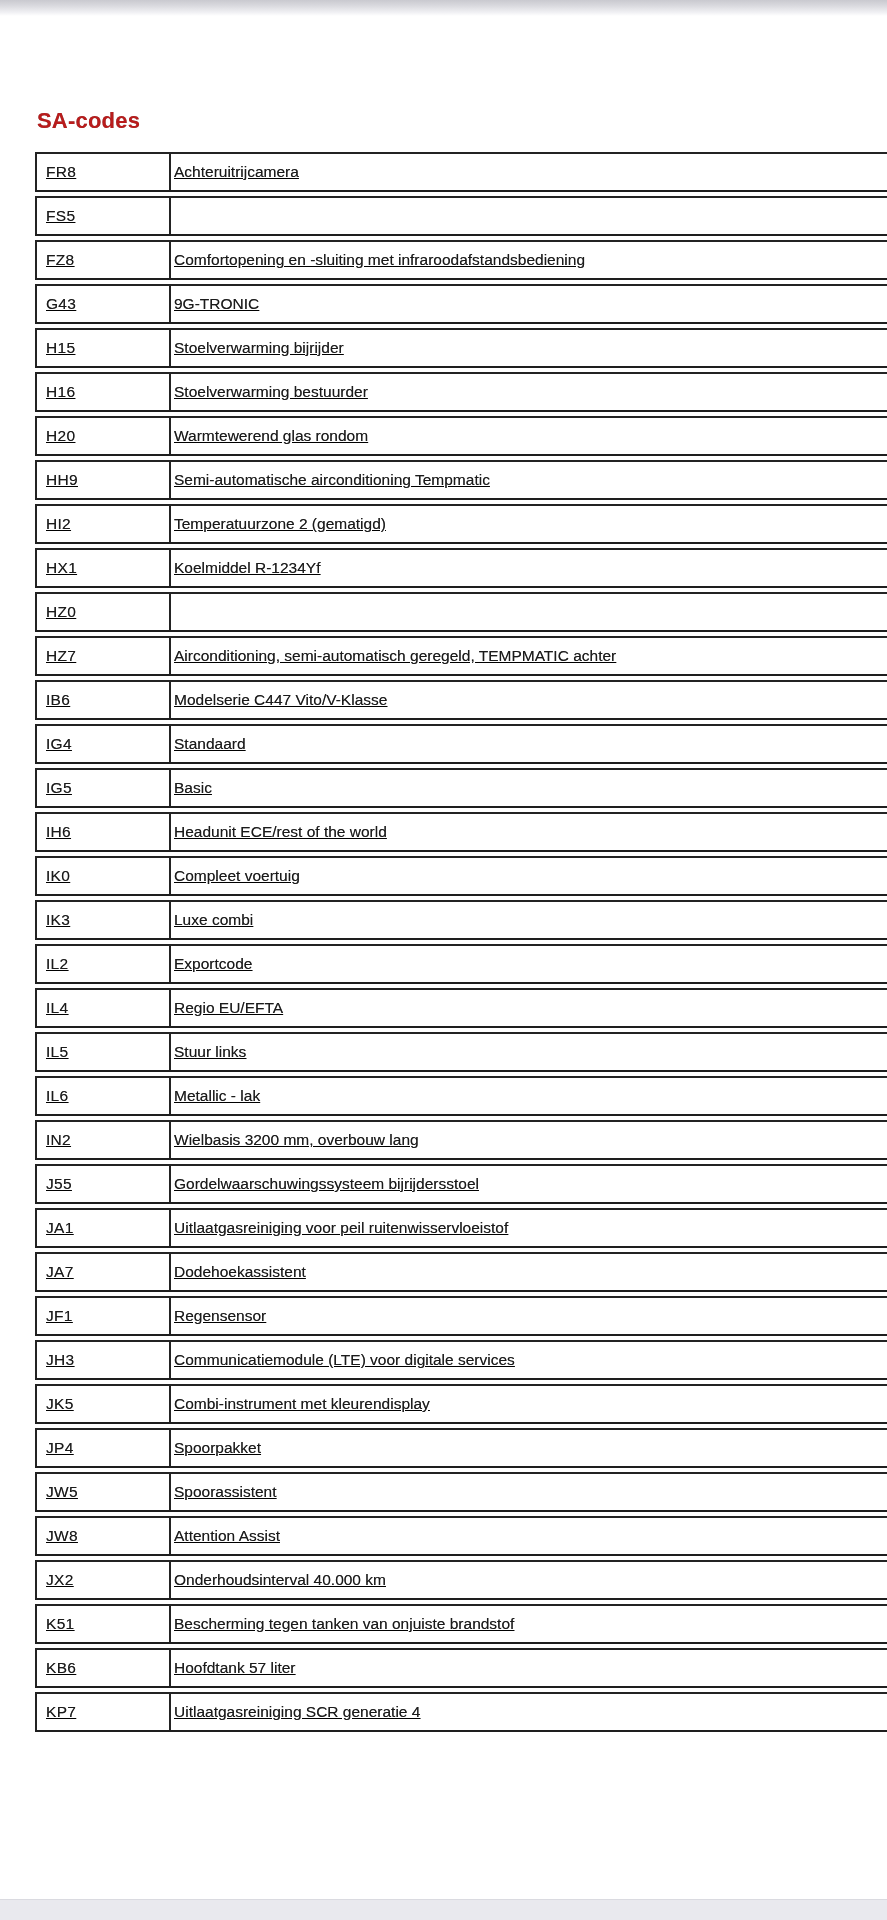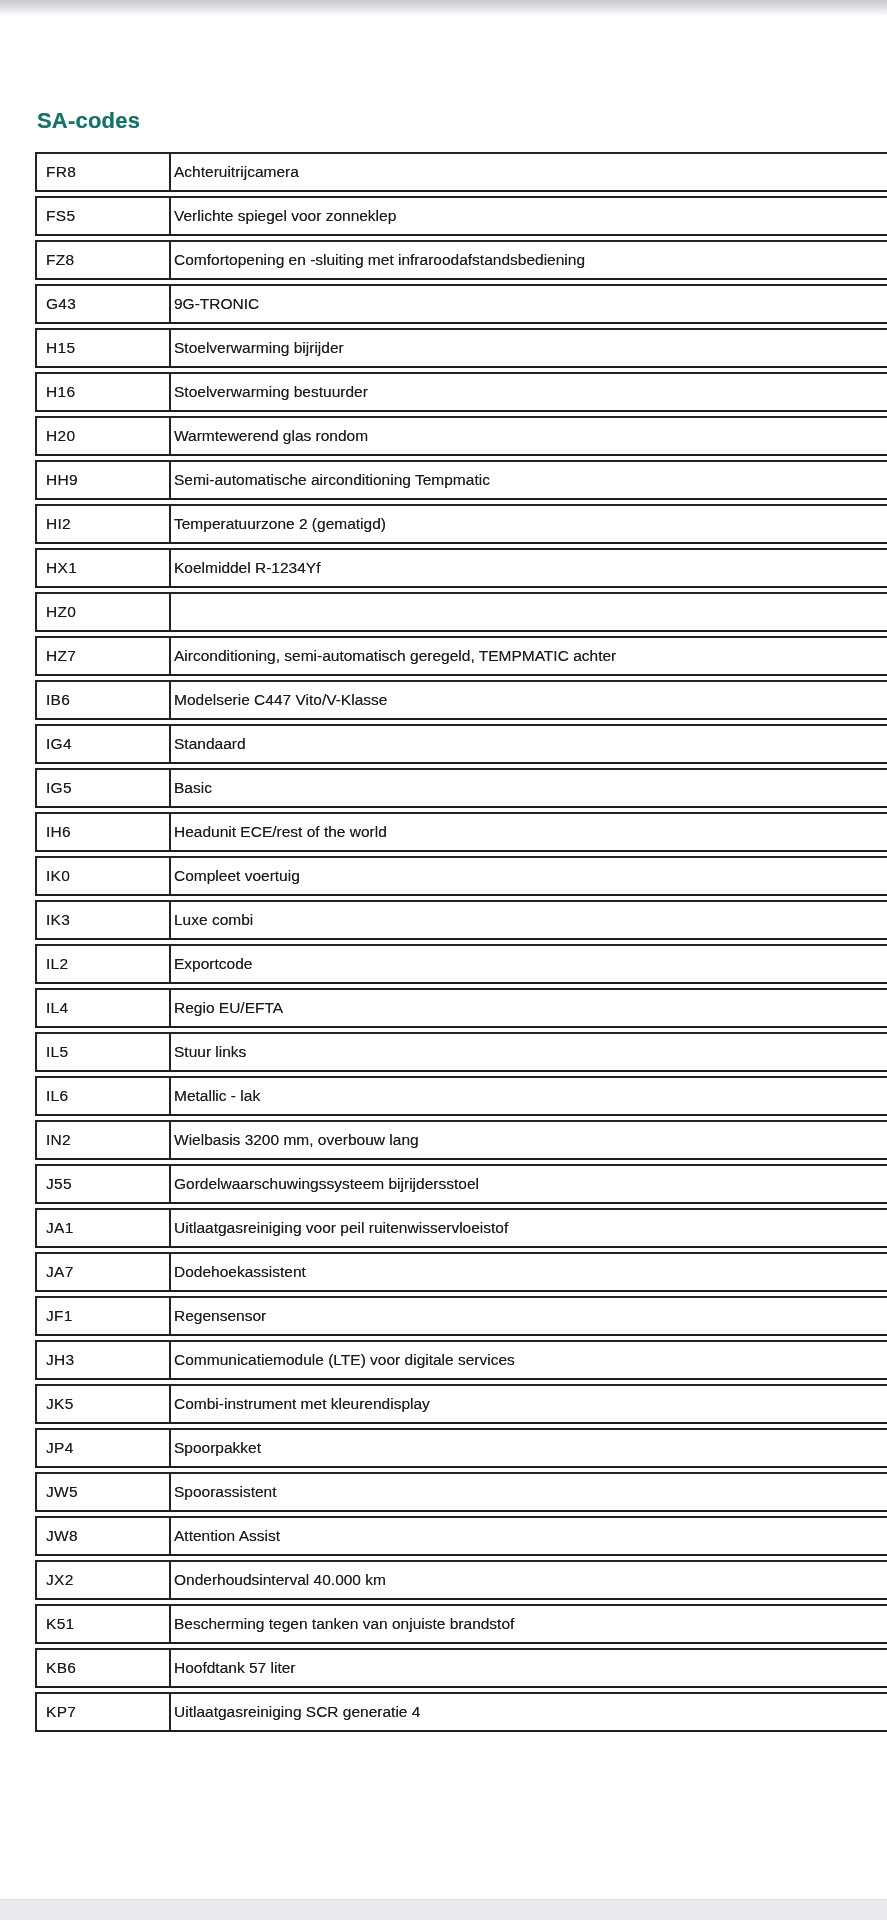--- a/index.html
+++ b/index.html
@@ -28,29 +28,30 @@
     background: #e9e9ee;
     border-top: 1px solid #dadae0;
   }
   .doc-title {
     position: absolute;
     left: 37px;
     top: 108px;
     margin: 0;
     font-size: 22px;
     font-weight: bold;
-    color: #0f766e;
+    color: #b91c1c;
     letter-spacing: 0.2px;
     text-shadow: 0 0 0.5px rgba(0,0,0,0.45);
   }
   .sa-table {
     position: absolute;
     left: 35px;
     top: 152px;
     right: 0;
+    text-decoration: underline;
   }
   .row {
     display: flex;
     height: 36px;
     border-top: 2px solid #232323;
     border-bottom: 2px solid #1e1e1e;
     margin-bottom: 4px;
     background: #ffffff;
   }
   .cell {
@@ -85,21 +86,20 @@
 
   <div class="sa-table">
     <div id="rows-container">
   <div class="row">
     <div class="cell cell-code">FR8</div>
     <div class="cell cell-desc">Achteruitrijcamera</div>
   </div>
 
   <div class="row">
     <div class="cell cell-code">FS5</div>
-    <div class="cell cell-desc">Verlichte spiegel voor zonneklep</div>
   </div>
 
   <div class="row">
     <div class="cell cell-code">FZ8</div>
     <div class="cell cell-desc">Comfortopening en -sluiting met infraroodafstandsbediening</div>
   </div>
 
   <div class="row">
     <div class="cell cell-code">G43</div>
     <div class="cell cell-desc">9G-TRONIC</div>

